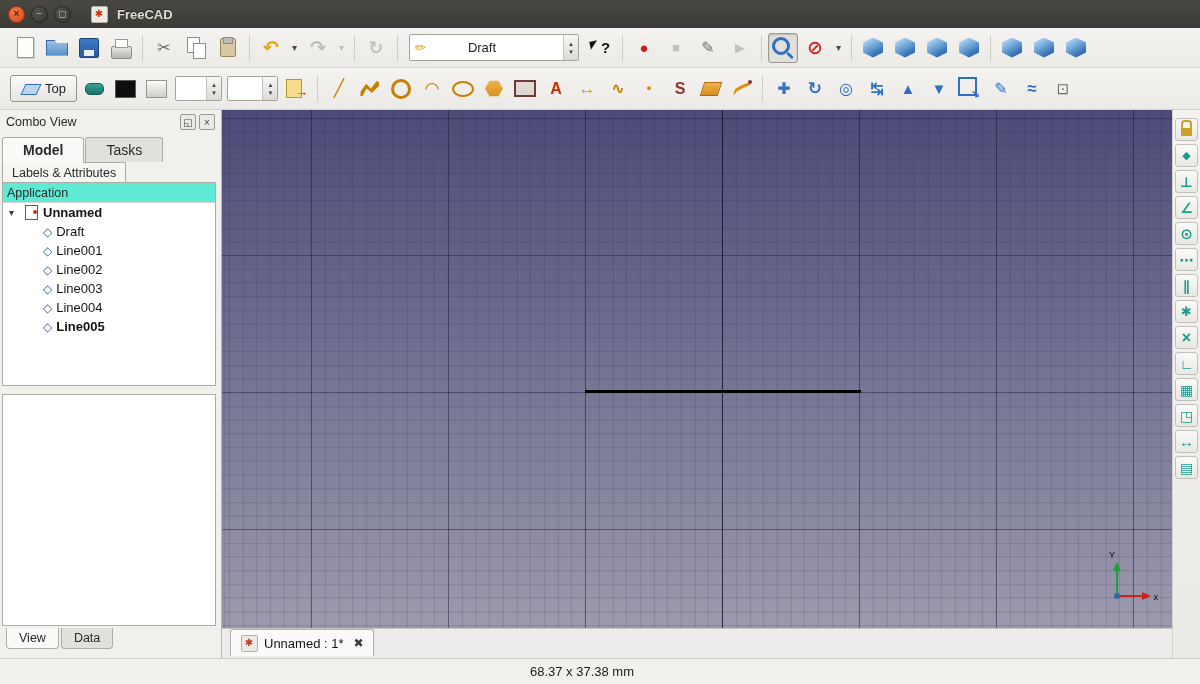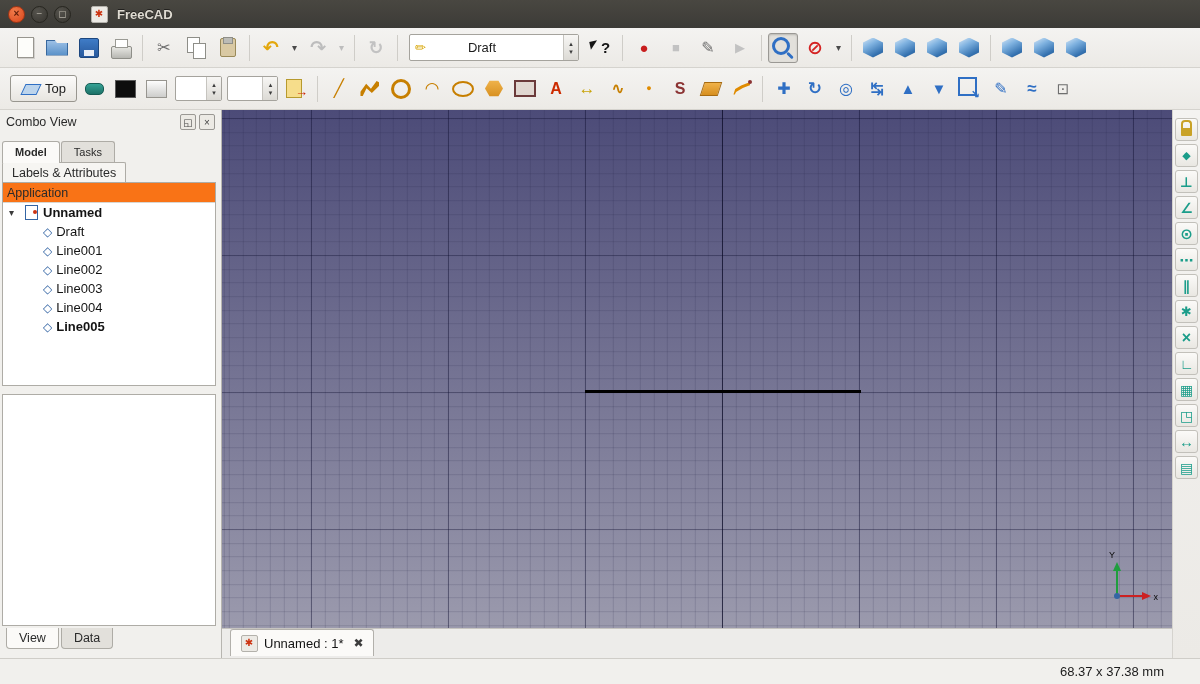--- a/index.html
+++ b/index.html
@@ -78,25 +78,25 @@
 
   
   .main { flex:1; display:flex; min-height:0; }
 
   
   .left-panel { width:222px; flex:0 0 auto; background:#f1f0ed; border-right:1px solid #b7b5b0; display:flex; flex-direction:column; }
   .combo-header { height:24px; display:flex; align-items:center; padding:0 6px; font-size:12.5px; color:#2a2a2a; }
   .combo-header .hsp { flex:1; }
   .hbtn { width:16px; height:16px; border:1px solid #9a9894; background:#eceae5; border-radius:2px; display:flex; align-items:center; justify-content:center; font-size:10px; color:#444; margin-left:3px; }
   .panel-tabs { height:28px; display:flex; align-items:flex-end; padding-left:2px; gap:1px; }
-  .ptab { padding:4px 12px 4px; font-size:11px; color:#2a2a2a; background:#e2e0db; border:1px solid #aeaca6; border-bottom:none; border-radius:3px 3px 0 0; }
+  .ptab { padding:4px 20px 4px; font-size:14px; color:#2a2a2a; background:#e2e0db; border:1px solid #aeaca6; border-bottom:none; border-radius:3px 3px 0 0; }
   .ptab.active { background:#fbfaf8; font-weight:bold; position:relative; top:1px; padding-bottom:5px; }
   .la-tab { margin:0 0 0 2px; width:fit-content; padding:3px 9px 2px; font-size:12.5px; color:#2a2a2a; background:#f6f5f2; border:1px solid #aeaca6; border-bottom:none; border-radius:2px 2px 0 0; }
   .tree-box { height:204px; margin:0 5px 0 2px; background:#fff; border:1px solid #aeaca6; overflow:hidden; display:flex; flex-direction:column; }
-  .app-row { height:20px; background:#f97316; border-bottom:1px solid #d8d6d1; font-size:12.5px; color:#2a2a2a; display:flex; align-items:center; padding-left:4px; flex:0 0 auto; }
+  .app-row { height:20px; background:#5eead4; border-bottom:1px solid #d8d6d1; font-size:12.5px; color:#2a2a2a; display:flex; align-items:center; padding-left:4px; flex:0 0 auto; }
   .tree-row { height:19px; display:flex; align-items:center; font-size:13px; color:#141414; gap:4px; padding-left:4px; }
   .tree-row.root { padding-left:6px; }
   .tree-row.child { padding-left:40px; }
   .tree-row .exp { font-size:10px; color:#3c3c3c; width:10px; }
   .tree-row.bold .tlabel { font-weight:bold; }
   .line-ic { color:#3465a4; font-size:12px; font-weight:bold; }
   .splitter { height:8px; flex:0 0 auto; }
   .prop-box { height:232px; margin:0 5px 0 2px; background:#fff; border:1px solid #aeaca6; display:flex; flex-direction:column; overflow:hidden; }
   .prop-head { height:22px; display:flex; flex:0 0 auto; background:#f3f2ef; border-bottom:1px solid #cfcdc8; font-size:12.5px; color:#2a2a2a; }
   .prop-head .ph { display:flex; align-items:center; padding-left:6px; }
@@ -128,21 +128,21 @@
   .doctab .closex { font-size:12px; color:#3c3c3c; font-weight:bold; margin-left:4px; }
   .doctab .ic { width:18px; height:18px; }
 
   
   .right-toolbar { width:28px; flex:0 0 auto; background:linear-gradient(#f4f3f1,#eceae6); border-left:1px solid #d5d3ce; display:flex; justify-content:center; padding-top:8px; }
   .icons.vert { flex-direction:column; gap:3px; }
   .icons.vert .tbtn { width:23px; height:23px; border:1px solid #c2c0ba; background:linear-gradient(#fbfaf8,#e9e7e2); }
   .icons.vert .ic { width:20px; height:20px; }
 
   
-  .statusbar { height:26px; background:#f1f0ed; border-top:1px solid #cfcdc8; display:flex; align-items:center; justify-content:flex-end; padding-right:36px; font-size:13px; color:#1c1c1c; flex:0 0 auto; }
+  .statusbar { height:26px; background:#f1f0ed; border-top:1px solid #cfcdc8; display:flex; align-items:center; justify-content:center; padding-right:36px; font-size:13px; color:#1c1c1c; flex:0 0 auto; }
 </style>
 </head>
 <body>
 
 <div class="window">
 
   <div class="titlebar">
     <span class="wbtn close">
         <span>×</span>
       </span>

